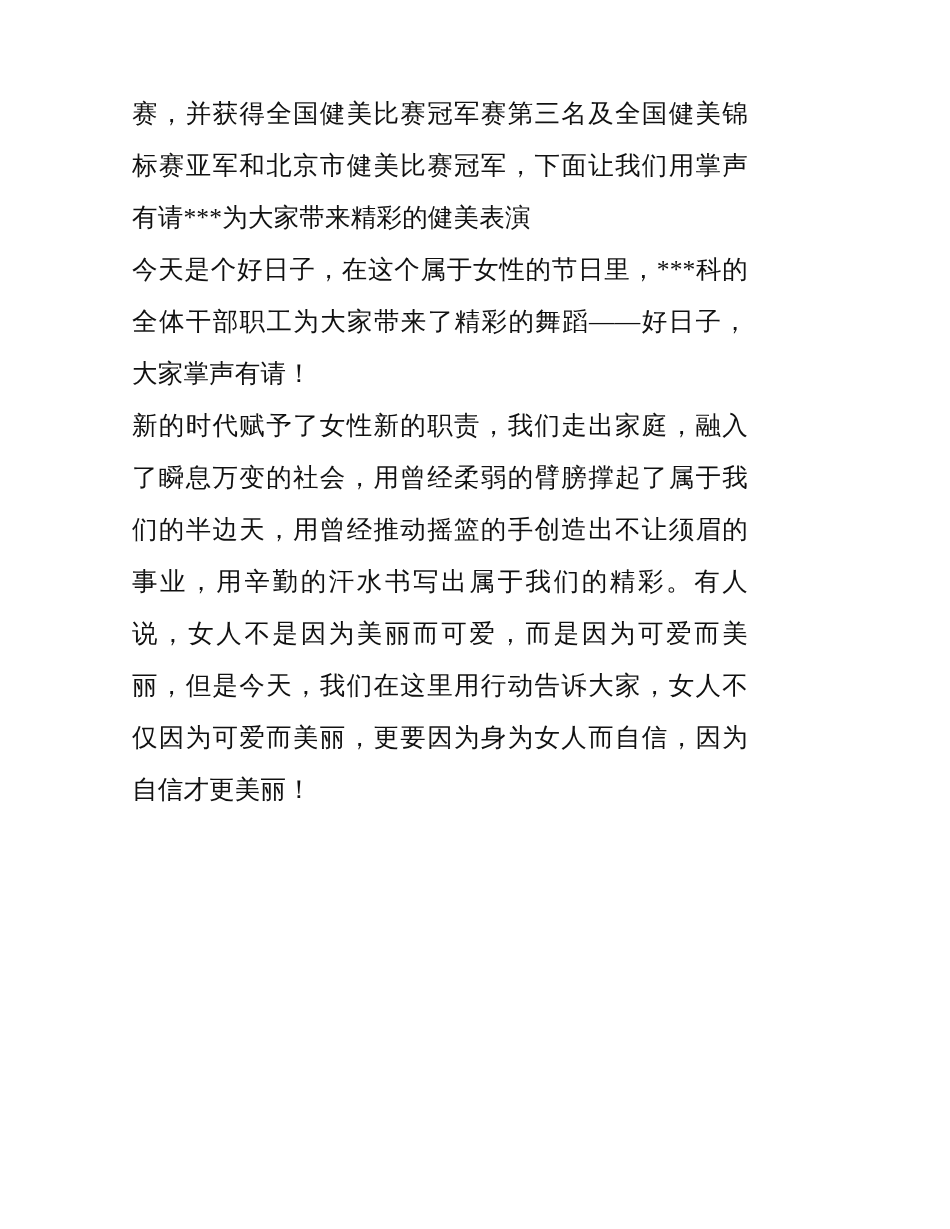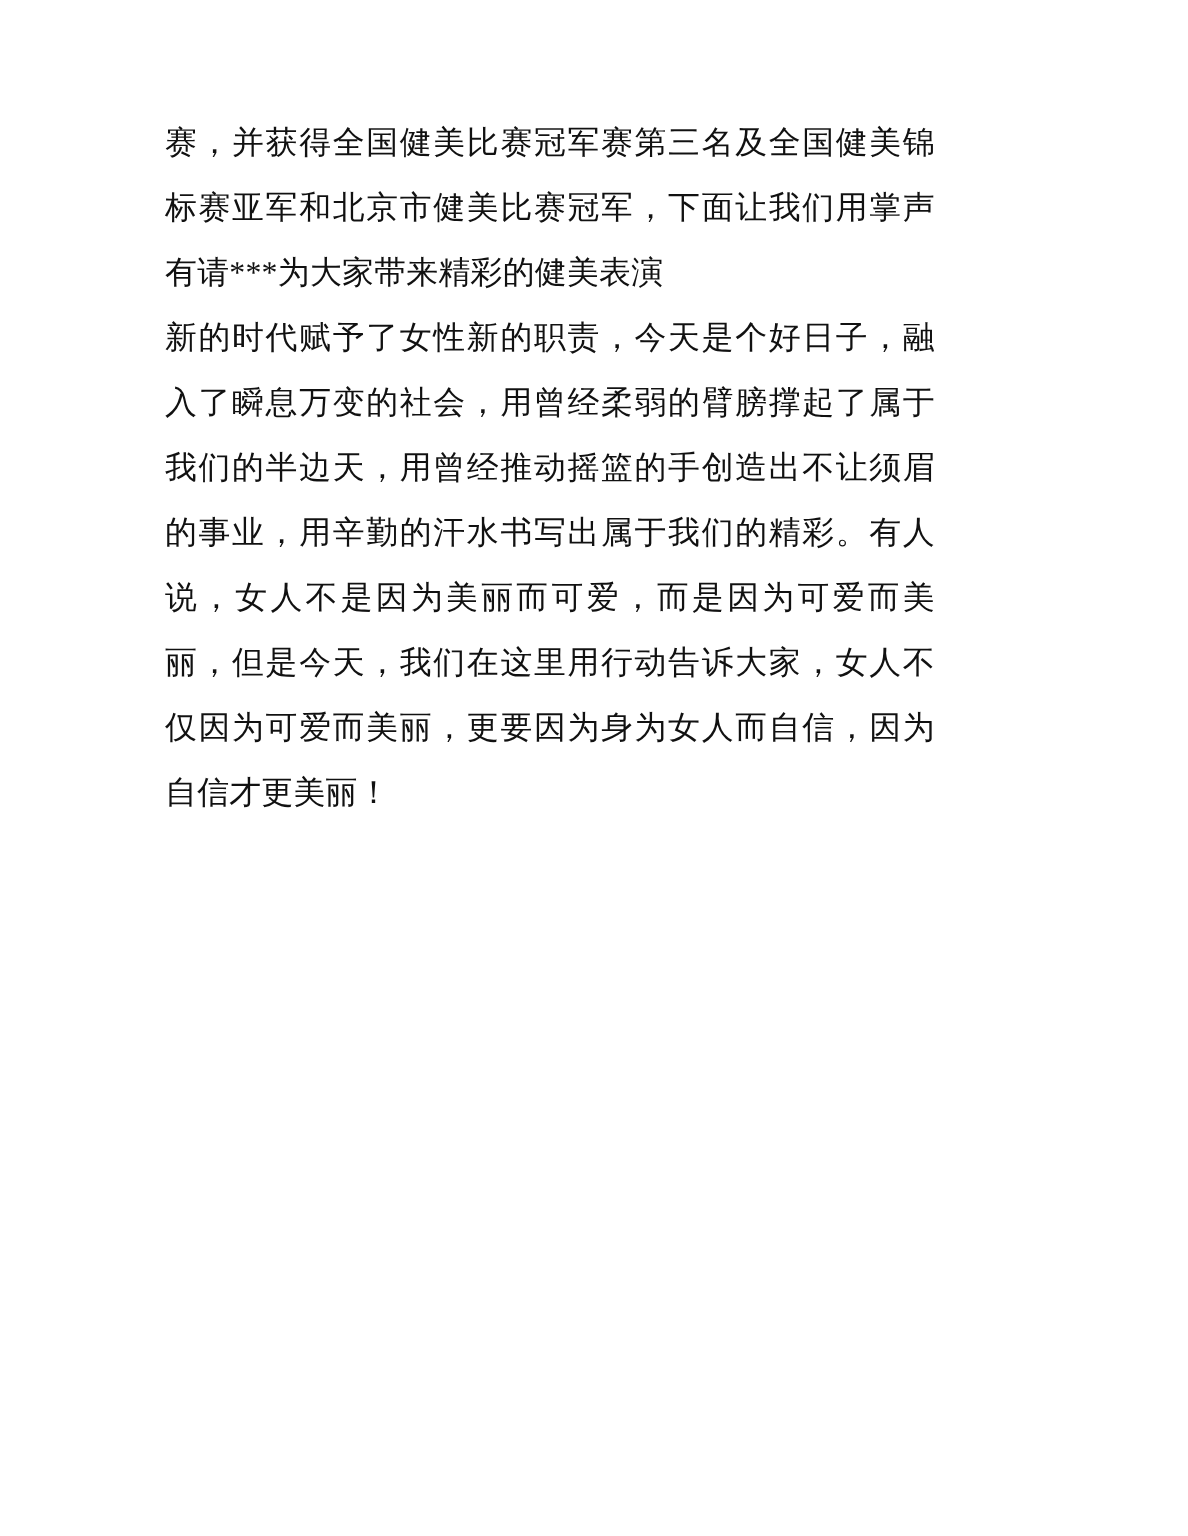--- a/index.html
+++ b/index.html
@@ -34,15 +34,16 @@
     text-indent: 0;
     white-space: normal;
   }
 </style>
 </head>
 <body>
 
 <div class="page">
   <div class="doc-body">
     <p class="para">赛，并获得全国健美比赛冠军赛第三名及全国健美锦标赛亚军和北京市健美比赛冠军，下面让我们用掌声有请***为大家带来精彩的健美表演</p>
-    <p class="para">新的时代赋予了女性新的职责，今天是个好日子，融入了瞬息万变的社会，用曾经柔弱的臂膀撑起了属于我们的半边天，用曾经推动摇篮的手创造出不让须眉的事业，用辛勤的汗水书写出属于我们的精彩。有人说，女人不是因为美丽而可爱，而是因为可爱而美丽，但是今天，我们在这里用行动告诉大家，女人不仅因为可爱而美丽，更要因为身为女人而自信，因为自信才更美丽！</p>
+    <p class="para">今天是个好日子，在这个属于女性的节日里，***科的全体干部职工为大家带来了精彩的舞蹈——好日子，大家掌声有请！</p>
+    <p class="para">新的时代赋予了女性新的职责，我们走出家庭，融入了瞬息万变的社会，用曾经柔弱的臂膀撑起了属于我们的半边天，用曾经推动摇篮的手创造出不让须眉的事业，用辛勤的汗水书写出属于我们的精彩。有人说，女人不是因为美丽而可爱，而是因为可爱而美丽，但是今天，我们在这里用行动告诉大家，女人不仅因为可爱而美丽，更要因为身为女人而自信，因为自信才更美丽！</p>
   </div>
 </div>
 
 </body></html>

